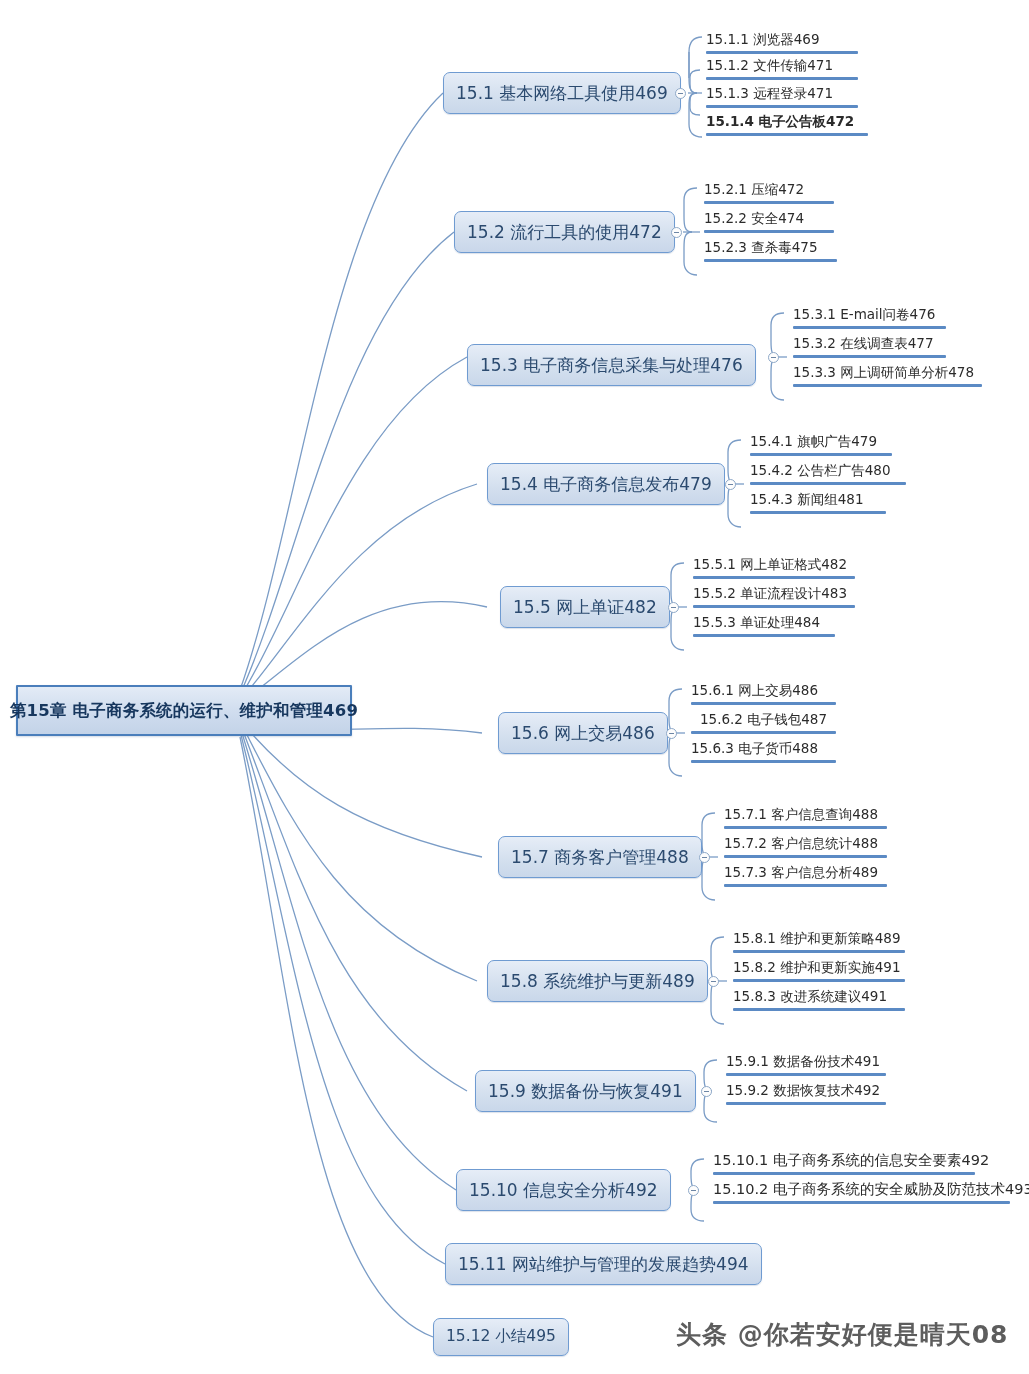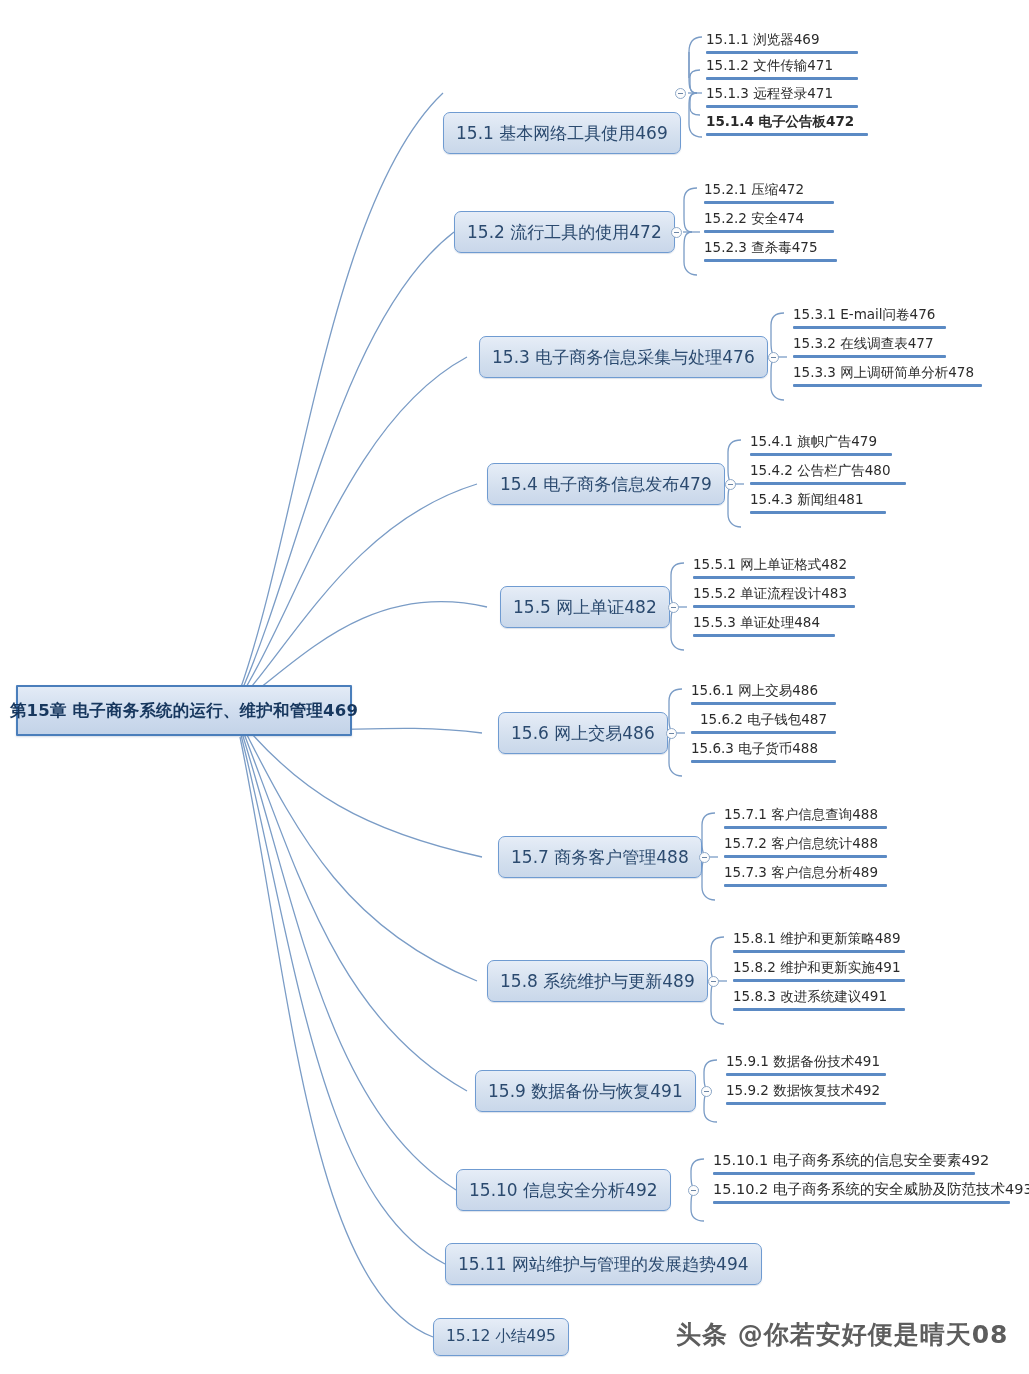--- a/index.html
+++ b/index.html
@@ -153,21 +153,21 @@
       <path d="M690,1190 L699,1190"></path>
       <path d="M699,1190 C691,1190 691,1182 691,1174 L691,1171 C691,1163 696,1159 704,1159"></path>
       <path d="M699,1190 C691,1190 691,1198 691,1206 L691,1209 C691,1217 696,1221 704,1221"></path>
     </g>
   </svg>
 
   <div class="root-node">
     <span class="txt">第15章  电子商务系统的运行、维护和管理469</span>
   </div>
 
-  <div class="l1" style="left:443px;top:72px;margin-top:40px;">
+  <div class="l1" style="left:443px;top:72px;">
     <span class="txt">15.1  基本网络工具使用469</span>
   </div>
   <div class="toggle" style="left:675px;top:88px;"></div>
   <div class="l2" style="left:700px;top:22px;width:162px;height:32px;">
     <span class="txt">15.1.1  浏览器469</span>
     <span class="rule"></span>
   </div>
   <div class="l2" style="left:700px;top:48px;width:162px;height:32px;">
     <span class="txt">15.1.2  文件传输471</span>
     <span class="rule"></span>
@@ -191,21 +191,21 @@
   </div>
   <div class="l2" style="left:698px;top:201px;width:140px;height:32px;">
     <span class="txt">15.2.2  安全474</span>
     <span class="rule"></span>
   </div>
   <div class="l2" style="left:698px;top:230px;width:143px;height:32px;">
     <span class="txt">15.2.3  查杀毒475</span>
     <span class="rule"></span>
   </div>
 
-  <div class="l1" style="left:467px;top:336px;margin-left:12px;">
+  <div class="l1" style="left:467px;top:344px;">
     <span class="txt">15.3  电子商务信息采集与处理476</span>
   </div>
   <div class="toggle" style="left:768px;top:352px;"></div>
   <div class="l2" style="left:787px;top:297px;width:163px;height:32px;">
     <span class="txt">15.3.1  E-mail问卷476</span>
     <span class="rule"></span>
   </div>
   <div class="l2" style="left:787px;top:326px;width:163px;height:32px;">
     <span class="txt">15.3.2  在线调查表477</span>
     <span class="rule"></span>

